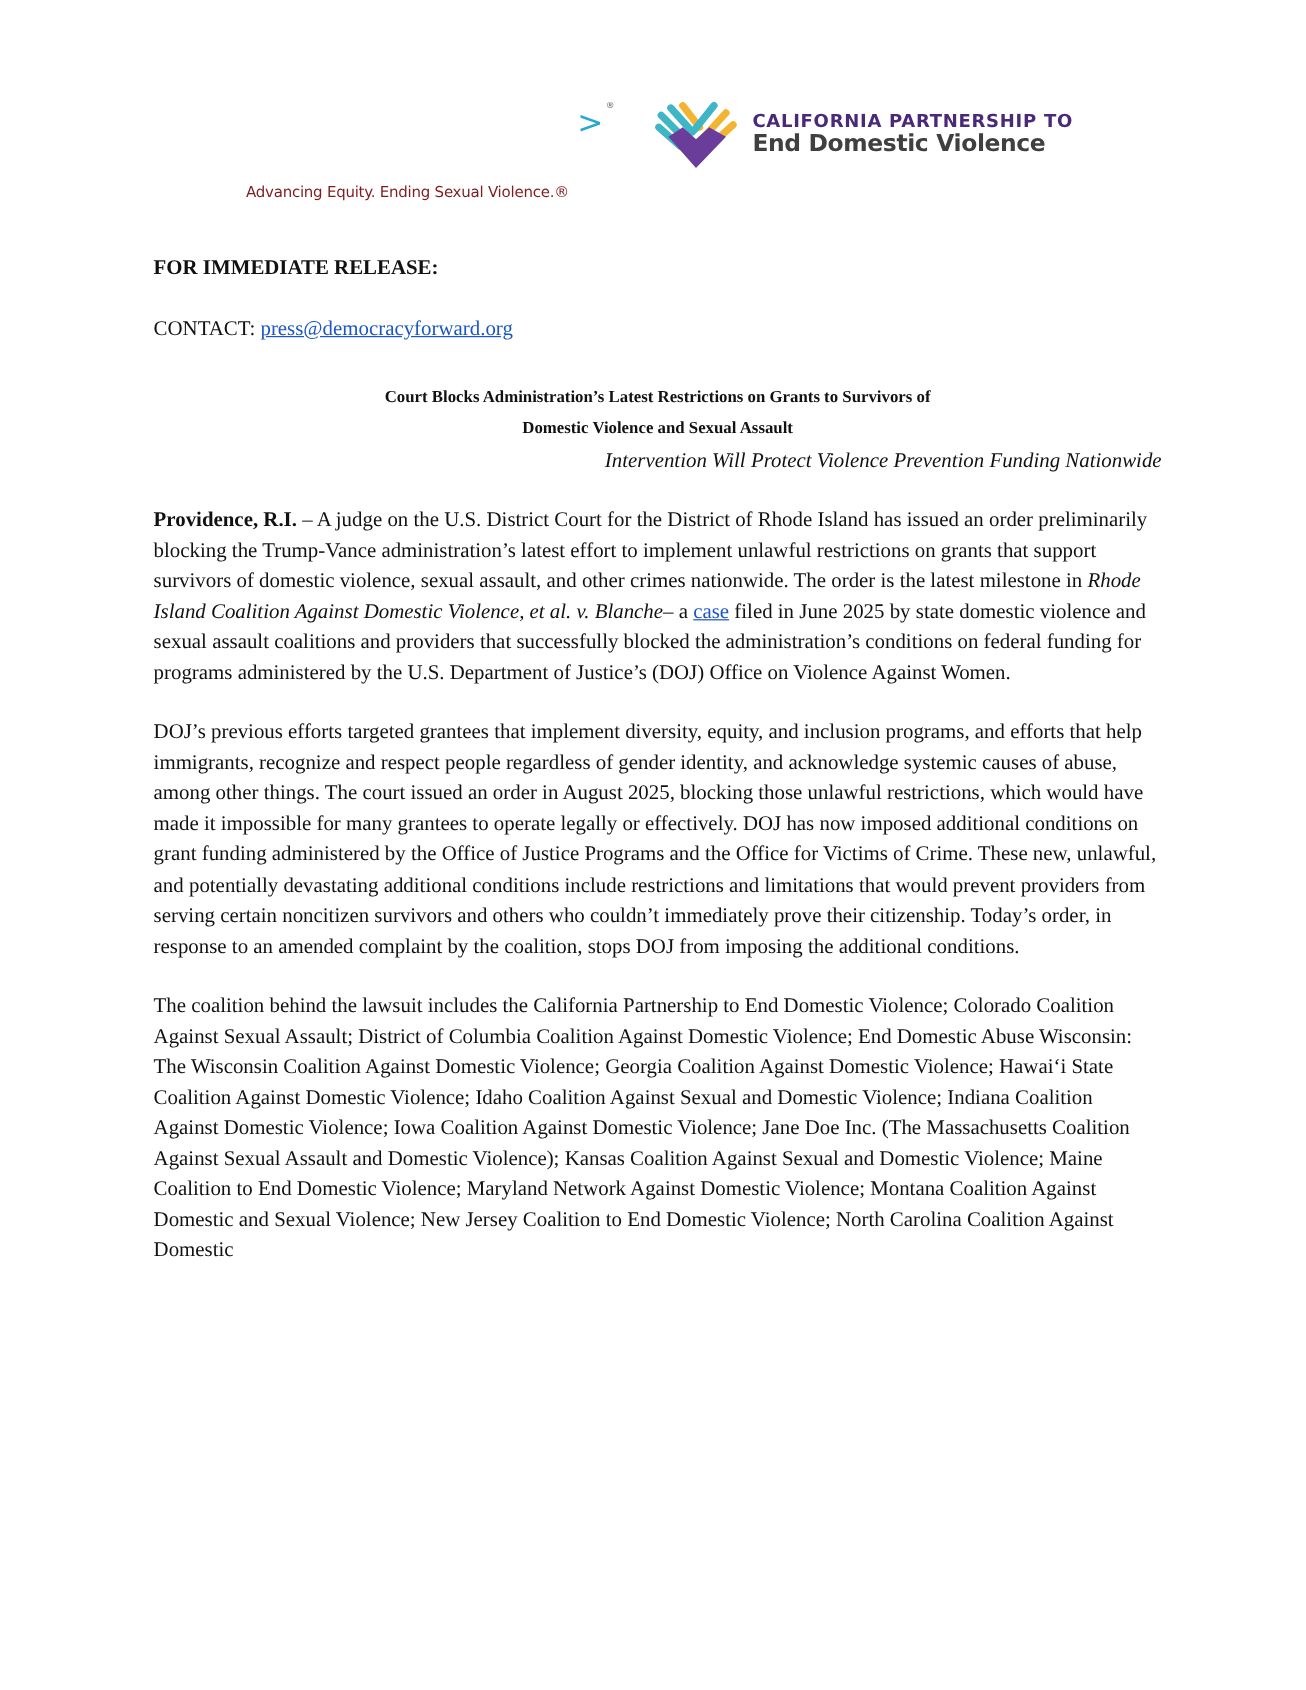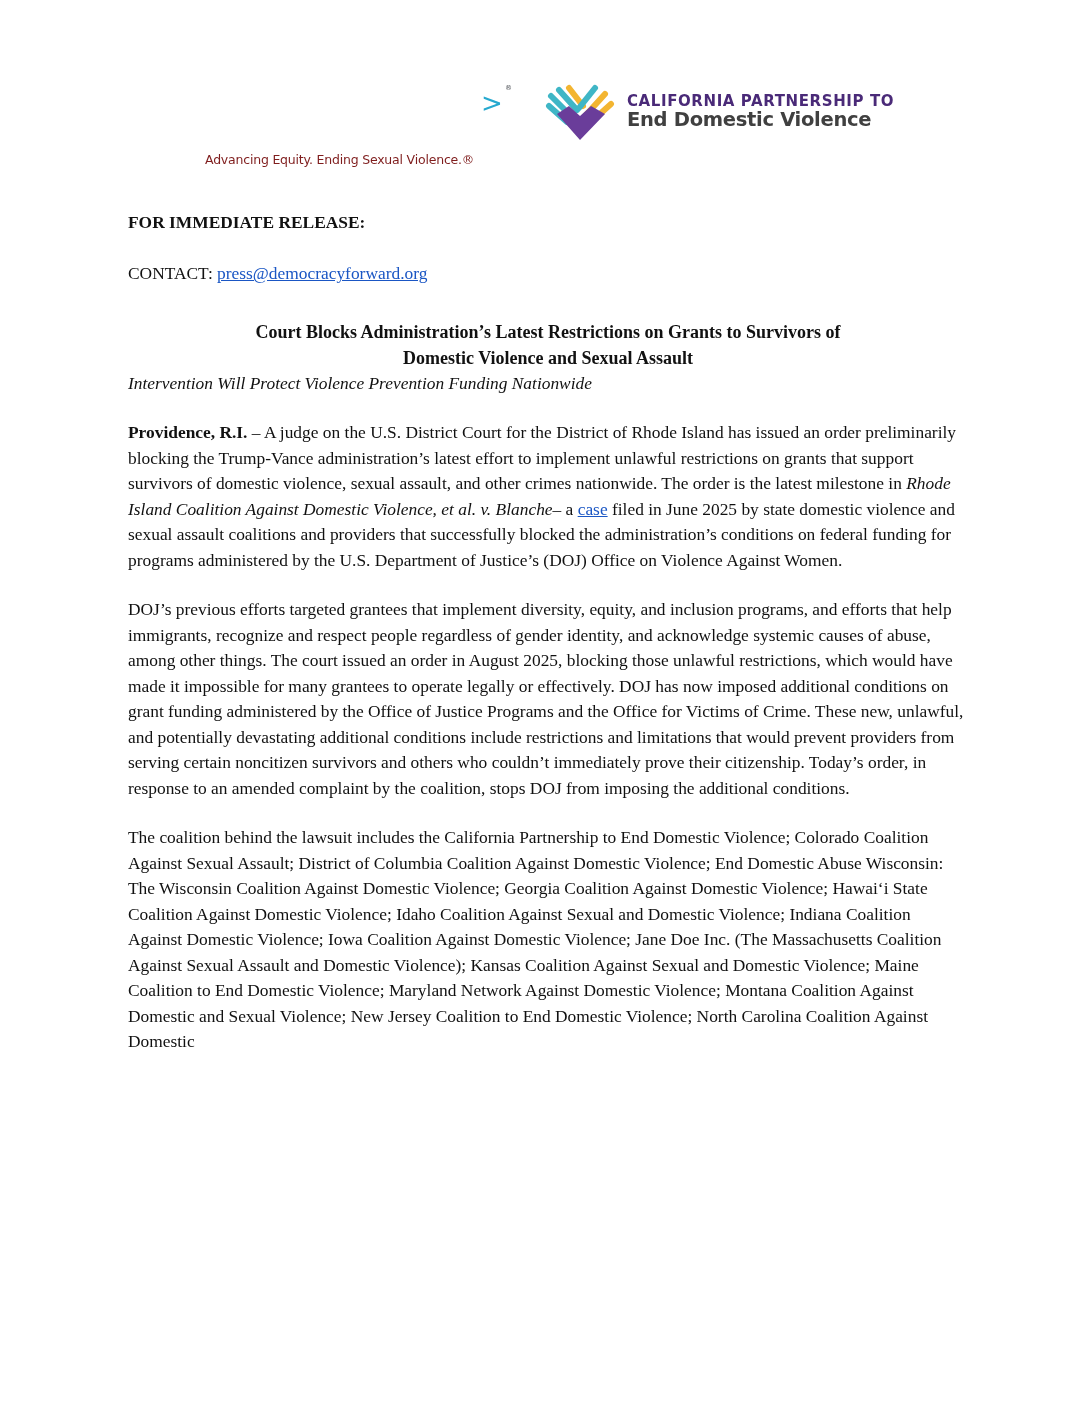--- a/index.html
+++ b/index.html
@@ -24,22 +24,22 @@
   .cpedv-line2 { position: absolute; left: 82px; top: 24px; font-family: "DejaVu Sans", sans-serif;
                  font-weight: 700; font-size: 19.5px; color: #404040; white-space: nowrap; letter-spacing: -0.3px; }
 
   .content { position: absolute; left: 128px; top: 210px; width: 840px; font-size: 17.4px; line-height: 25.5px;
              font-family: "Liberation Serif", "DejaVu Serif", serif; }
   .content p { margin: 0; }
   .release-label { font-weight: 700; }
   .gap { height: 25.5px; }
   .contact-label { font-weight: 400; }
   a.link { color: #1a56c4; text-decoration: underline; }
-  .headline { text-align: center; font-weight: 700; width: 840px; margin-top: 8px; font-size: 18px; line-height: 26px; }
-  .subhead { text-align: left; font-style: italic; margin-top: 22px; }
+  .headline { text-align: center; font-weight: 700; width: 840px; margin-top: 8px; font-size: 14px; line-height: 26px; }
+  .subhead { text-align: right; font-style: italic; margin-top: 22px; }
   .body-p { margin-top: 24px !important; text-align: left; }
   .dateline { font-weight: 700; }
   em { font-style: italic; }
 </style>
 </head>
 <body>
 
 <div class="logos">
   <div class="valorus">
     <div class="valorus-arrow">&gt;</div>

